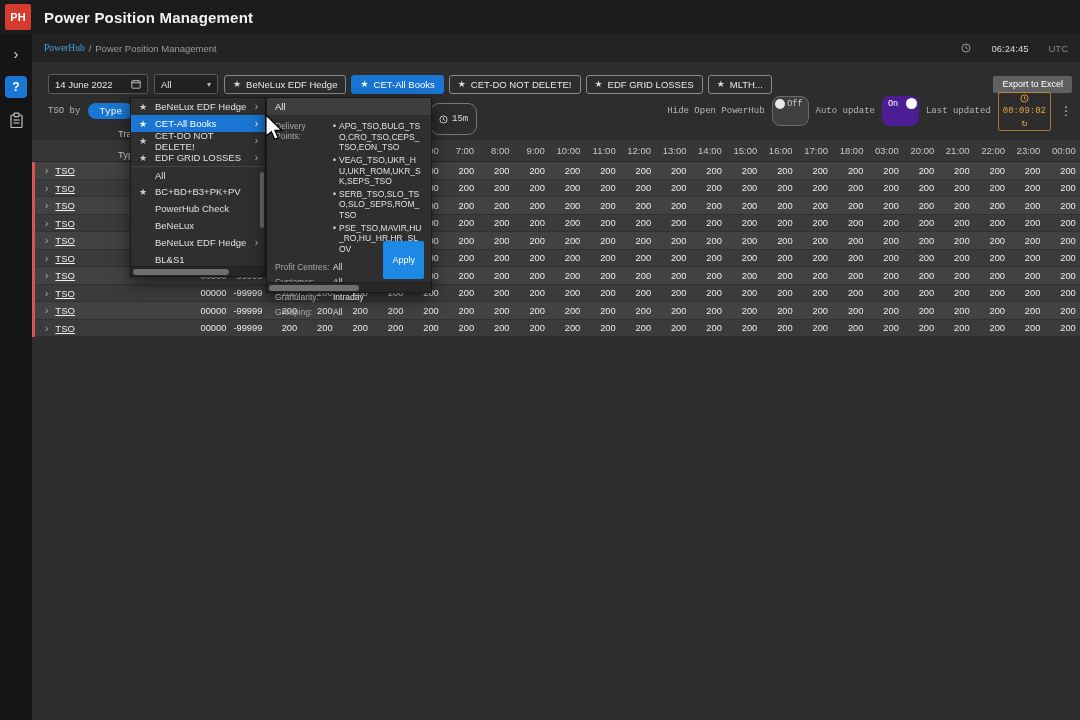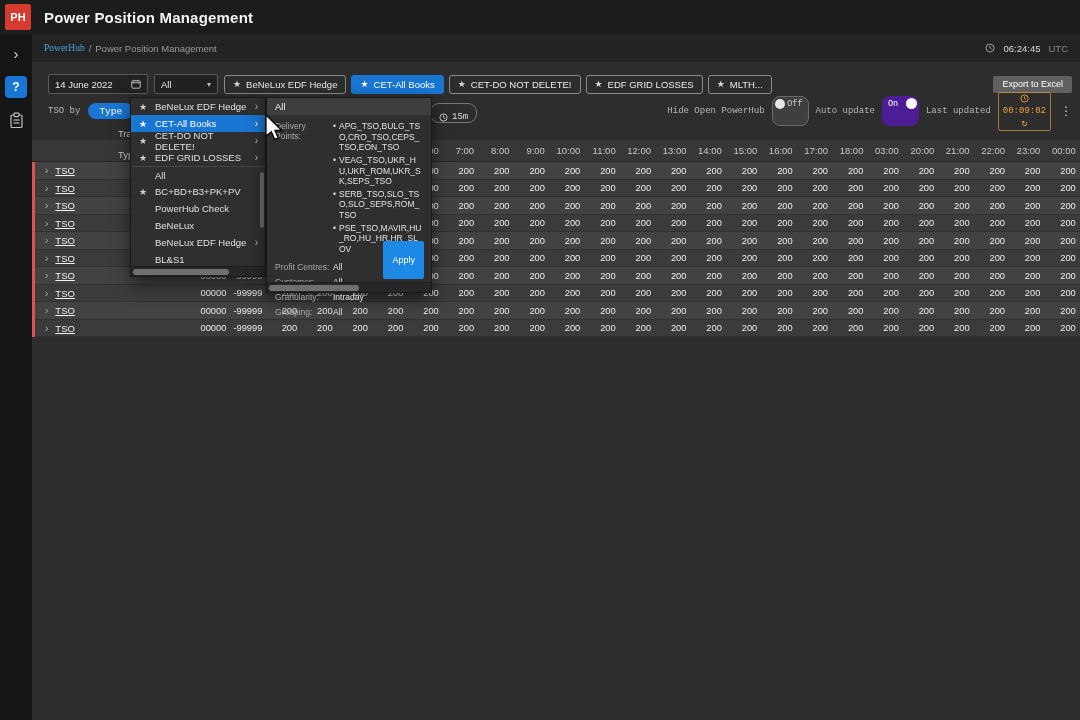--- a/index.html
+++ b/index.html
@@ -23,21 +23,21 @@
   .sb-clip{display:flex;align-items:center;justify-content:center;}
 
   
   .main{position:absolute;left:32px;top:34px;width:1048px;height:686px;background:#2d2d2d;overflow:hidden;}
 
   .breadcrumb-bar{height:28px;background:#232323;display:flex;align-items:center;padding:0 12px;font-size:9.5px;}
   .bc-root{color:#4aa3df;font-family:Liberation Serif, serif;}
   .bc-sep,{color:#9a9a9a;}
   .bc-sep{margin:0 4px;color:#9a9a9a;}
   .bc-current{color:#9a9a9a;}
-  .bc-right{margin-left:auto;display:flex;align-items:center;gap:8px;color:#999;}
+  .bc-right{margin-left:auto;display:flex;align-items:center;gap:20px;color:#999;}
   .bc-time{color:#d8d8d8;}
   .bc-tz{color:#8a8a8a;}
 
   .toolbar1{position:absolute;left:16px;top:40px;width:1024px;height:20px;display:flex;align-items:center;gap:6px;}
   .date-input{width:100px;height:20px;background:#222;border:1px solid #5a5a5a;border-radius:2px;
               display:flex;align-items:center;padding:0 6px;color:#e8e8e8;font-size:9.5px;}
   .date-input .ico{margin-left:auto;display:flex;color:#bbb;}
   .scope-select{width:64px;height:20px;background:#222;border:1px solid #5a5a5a;border-radius:2px;
                 display:flex;align-items:center;padding:0 6px;color:#e8e8e8;font-size:9.5px;}
   .scope-select .caret{margin-left:auto;color:#bbb;font-size:8px;}
@@ -46,22 +46,22 @@
   .chip .star{font-size:9px;color:#d8d8d8;}
   .chip.selected{background:#1976d2;border-color:#1976d2;color:#fff;}
   .chip.selected .star{color:#fff;}
   .export-btn{margin-left:auto;height:17px;background:#606060;border-radius:2px;color:#fff;font-size:9px;
               display:flex;align-items:center;padding:0 9px;white-space:nowrap;}
 
   .toolbar2{position:absolute;left:16px;top:68px;width:1024px;height:18px;display:flex;align-items:center;
             font-size:9px;color:#b5b5b5;font-family:Liberation Mono, monospace;}
   .type-pill{margin-left:8px;background:#1976d2;color:#fff;border-radius:9px;height:16px;padding:0 11px;
              display:flex;align-items:center;font-size:9.5px;}
-  .gran-chip{position:absolute;left:382px;top:1px;height:20px;border:1px solid #777;border-radius:9px;
-             display:flex;gap:4px;padding:0 8px;color:#ddd;align-items:flex-end;font-size:9px;z-index:1;}
+  .gran-chip{position:absolute;left:382px;top:1px;height:32px;border:1px solid #777;border-radius:9px;
+             display:flex;gap:4px;padding:0 8px;color:#ddd;align-items:center;font-size:9px;z-index:1;}
   .t2-right{margin-left:auto;display:flex;align-items:center;gap:7px;}
   .toggle{position:relative;width:37px;height:30px;border-radius:8px;flex:none;}
   .toggle.off{background:#3f3f3f;border:1px solid #6a6a6a;}
   .toggle.off .knob{position:absolute;left:2px;top:1.5px;width:10px;height:10px;border-radius:50%;background:#e8e8e8;}
   .toggle.off .t-label{position:absolute;right:5px;top:2px;font-size:8.5px;color:#ccc;}
   .toggle.on{background:#4c1d95;}
   .toggle.on .knob{position:absolute;right:2px;top:2px;width:11px;height:11px;border-radius:50%;background:#fff;}
   .toggle.on .t-label{position:absolute;left:6px;top:2.5px;font-size:8.5px;color:#fff;}
   .updated-box{display:flex;align-items:center;gap:3px;border:1px solid rgba(233,162,59,.65);border-radius:2px;
                color:#e9a23b;padding:1px 4px;font-size:9px;flex-direction:column;}

